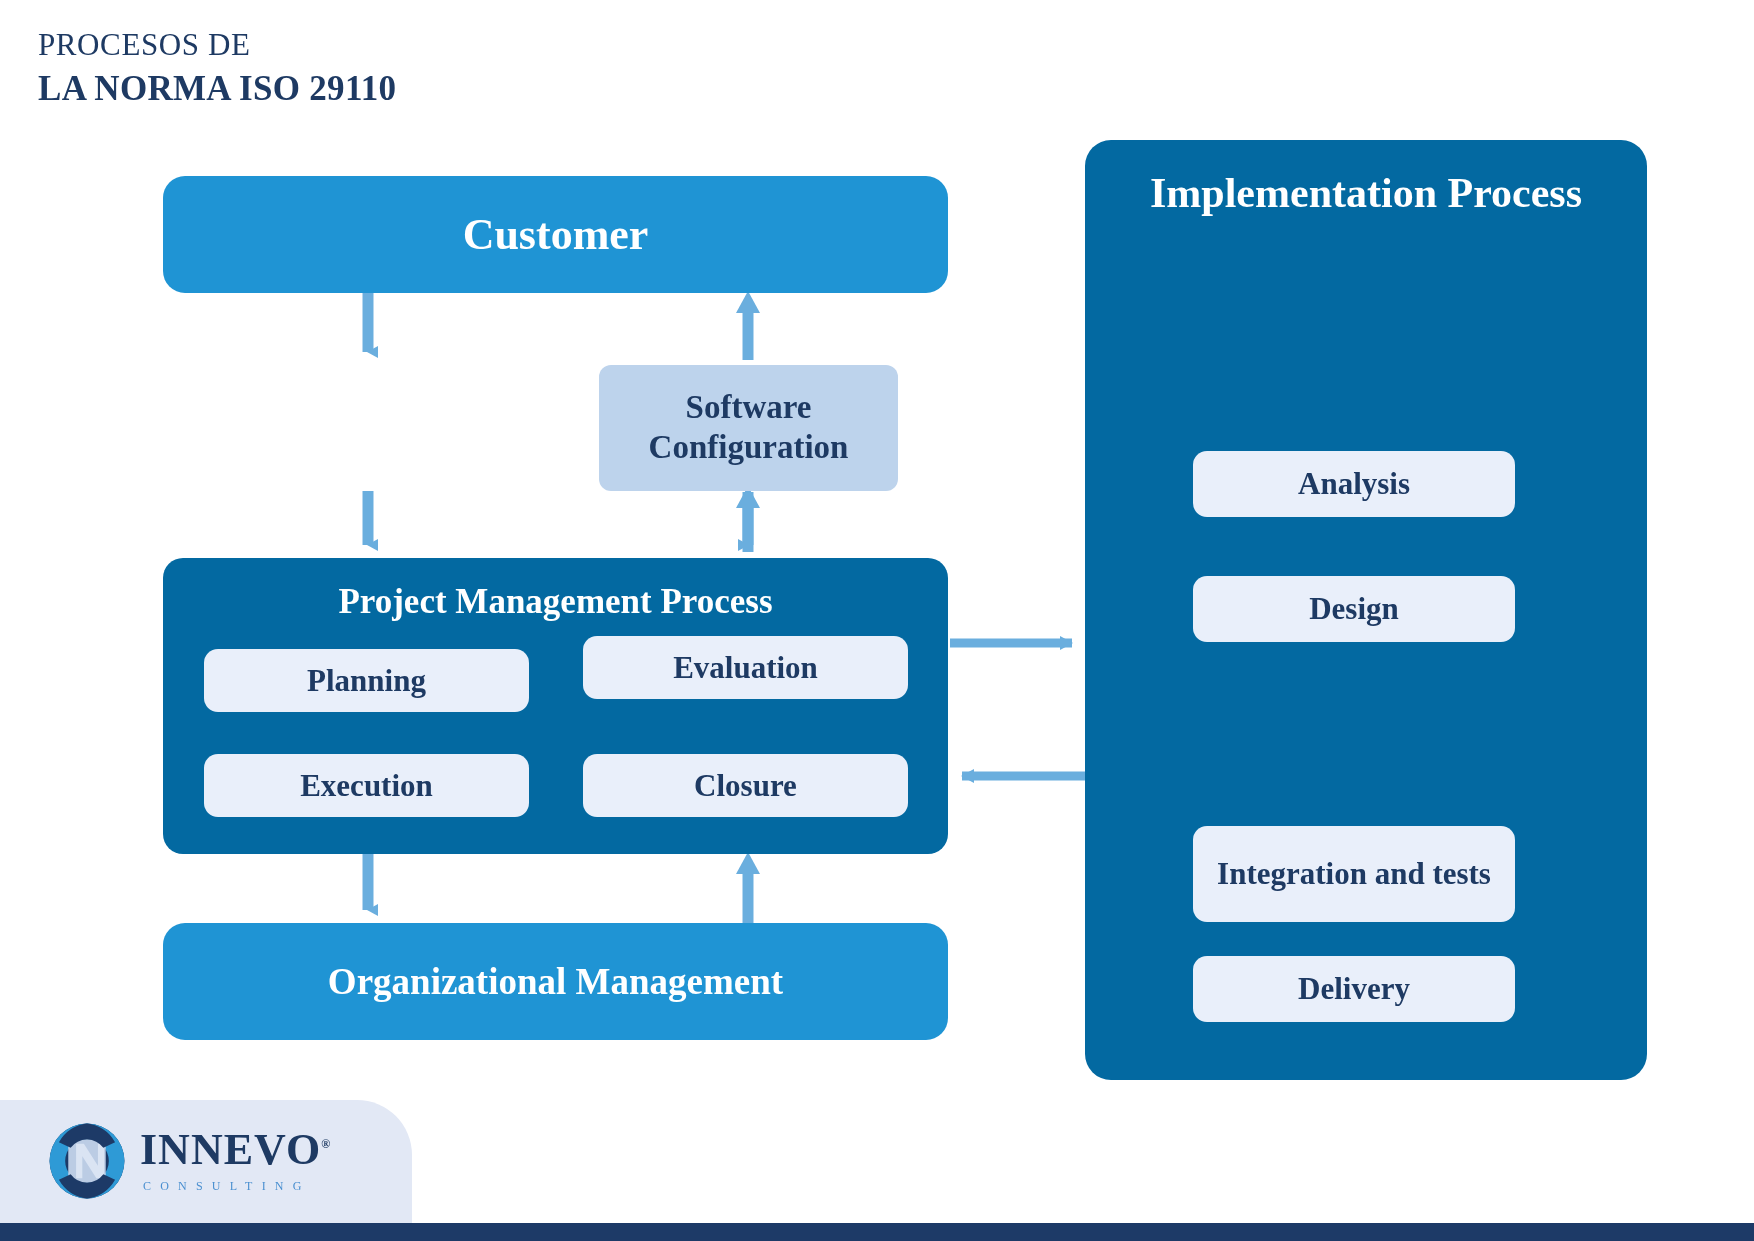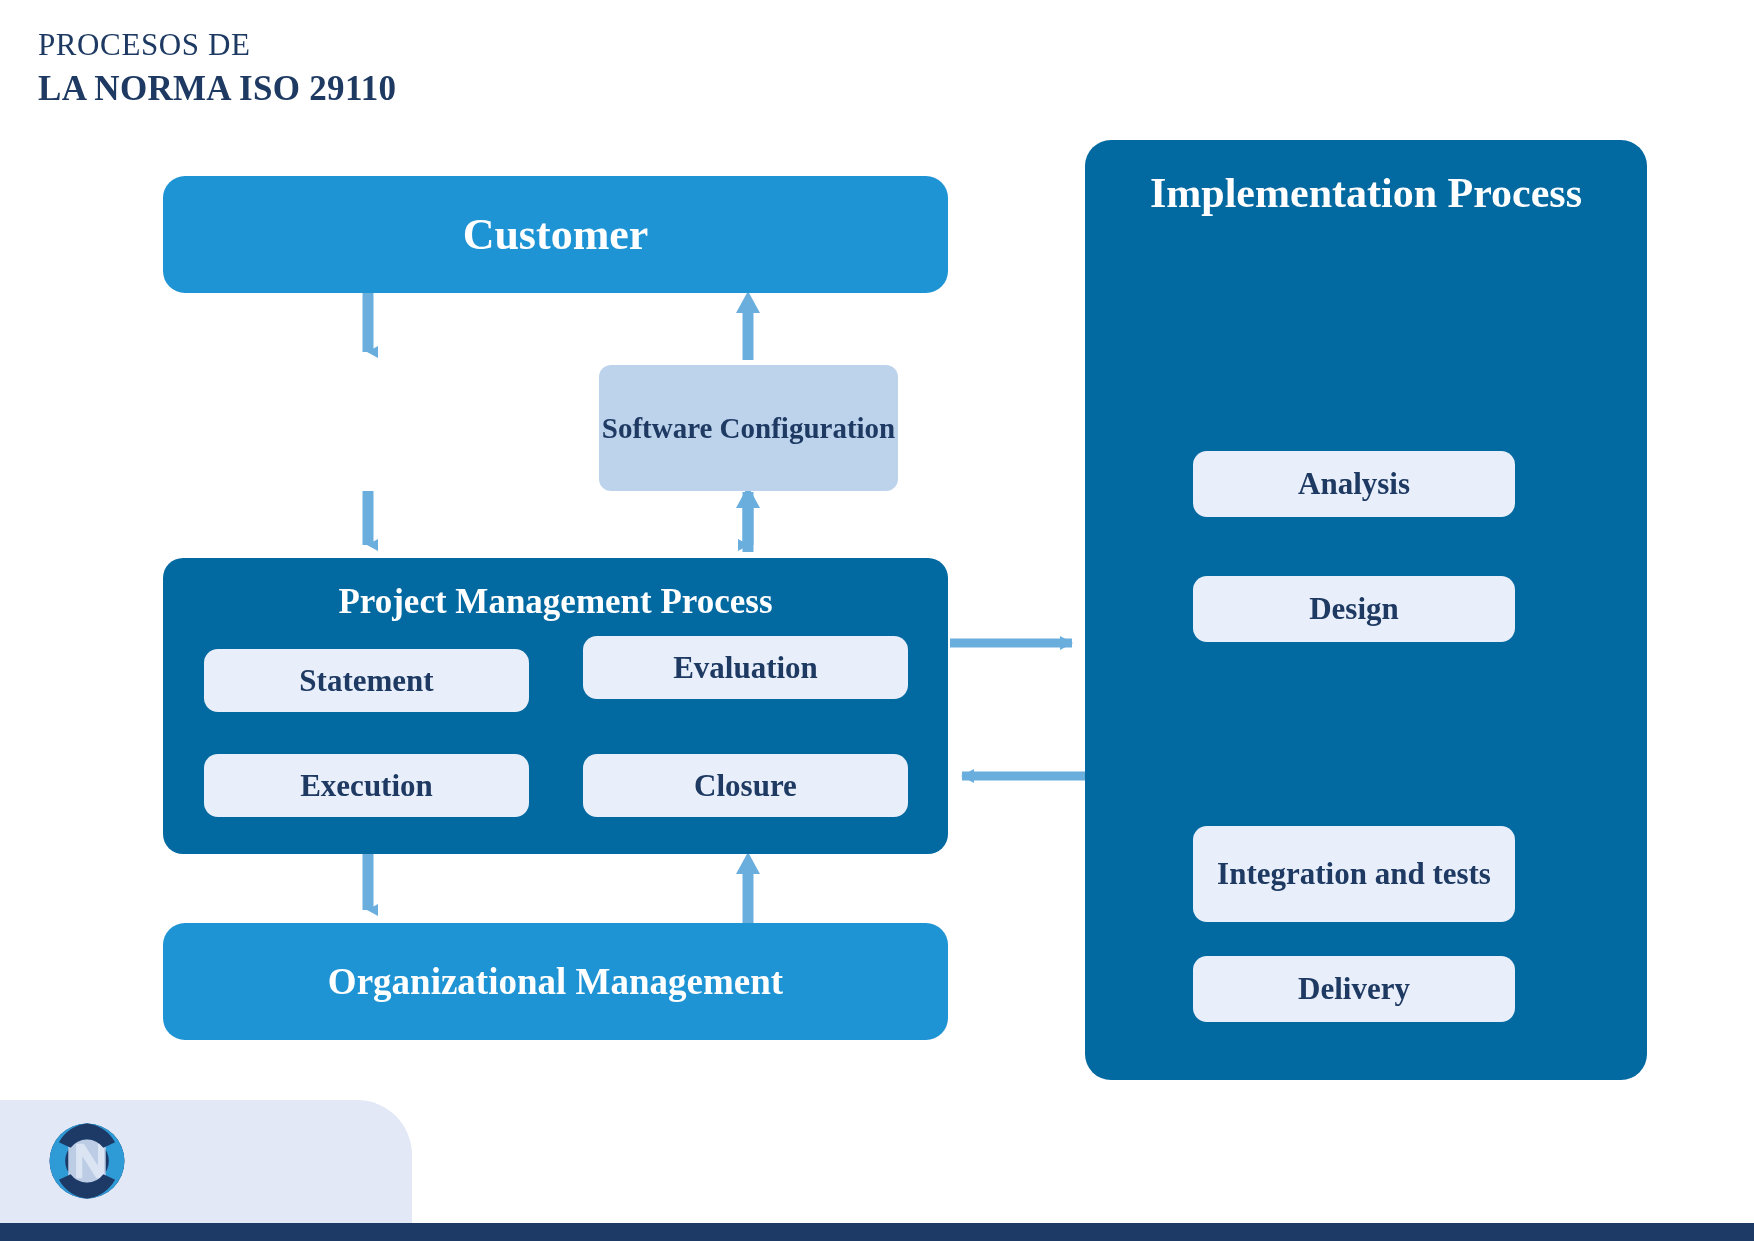--- a/index.html
+++ b/index.html
@@ -84,21 +84,22 @@
   #customer-box {
     left: 163px; top: 176px; width: 785px; height: 117px;
     font-size: 44px;
   }
   #statement-box {
     left: 219px; top: 365px; width: 299px; height: 126px;
     font-size: 31px;
   }
   #software-box {
     left: 599px; top: 365px; width: 299px; height: 126px;
-    font-size: 29px;
+    font-size: 33px;
+    justify-content: flex-end;
   }
   #pm-box {
     left: 163px; top: 558px; width: 785px; height: 296px;
     display: block;
   }
   #pm-title {
     position: absolute;
     left: 0; top: 24px; width: 785px;
     text-align: center;
     font-size: 35px;
@@ -259,21 +260,21 @@
   </div>
 
 
   <div class="box box-soft" id="software-box">
     <span>Software Configuration</span>
   </div>
 
   <div class="box box-navy" id="pm-box">
     <div id="pm-title">Project Management Process</div>
     <div class="pill pm-pill" id="pm-planning">
-      <span>Statement</span>
+      <span>Planning</span>
     </div>
     <div class="pill pm-pill" id="pm-evaluation">
       <span>Evaluation</span>
     </div>
     <div class="pill pm-pill" id="pm-execution">
       <span>Execution</span>
     </div>
     <div class="pill pm-pill" id="pm-closure">
       <span>Closure</span>
     </div>
@@ -308,17 +309,23 @@
       <path d="M50,2 A48,48 0 0,1 50,98 L50,78 A28,28 0 0,0 50,22 Z" fill="#2e9ad6" opacity="0"></path>
       <path d="M50,98 A48,48 0 0,0 50,2 L50,22 A28,28 0 0,1 50,78 Z" fill="#2e9ad6"></path>
       <rect x="26" y="22" width="48" height="56" rx="4" fill="#c9d9ef" opacity="0.92"></rect>
       <path d="M36,72 L36,28 L46,28 L64,56 L64,28 L72,28 L72,72 L62,72 L44,44 L44,72 Z" fill="#dfe8f6" opacity="0.85"></path>
       <path d="M50,2 A48,48 0 0,0 20,15 L20,85 A48,48 0 0,0 50,98 Z" fill="none"></path>
       <path d="M14,26 A48,48 0 0,1 50,2 L50,22 A28,28 0 0,0 29,33 Z" fill="#1d3a67"></path>
       <path d="M14,74 A48,48 0 0,0 50,98 L50,78 A28,28 0 0,1 29,67 Z" fill="#1d3a67"></path>
       <path d="M86,26 A48,48 0 0,0 50,2 L50,22 A28,28 0 0,1 71,33 Z" fill="#1d3a67"></path>
       <path d="M86,74 A48,48 0 0,1 50,98 L50,78 A28,28 0 0,0 71,67 Z" fill="#1d3a67"></path>
     </svg>
+    <div id="logo-text">
+      <div id="logo-word">
+        <span>INNEVO</span><span id="logo-reg">®</span>
+      </div>
+      <div id="logo-sub">CONSULTING</div>
+    </div>
   </div>
 
   <div id="footer-bar"></div>
 
 </div>
 
 </body></html>

